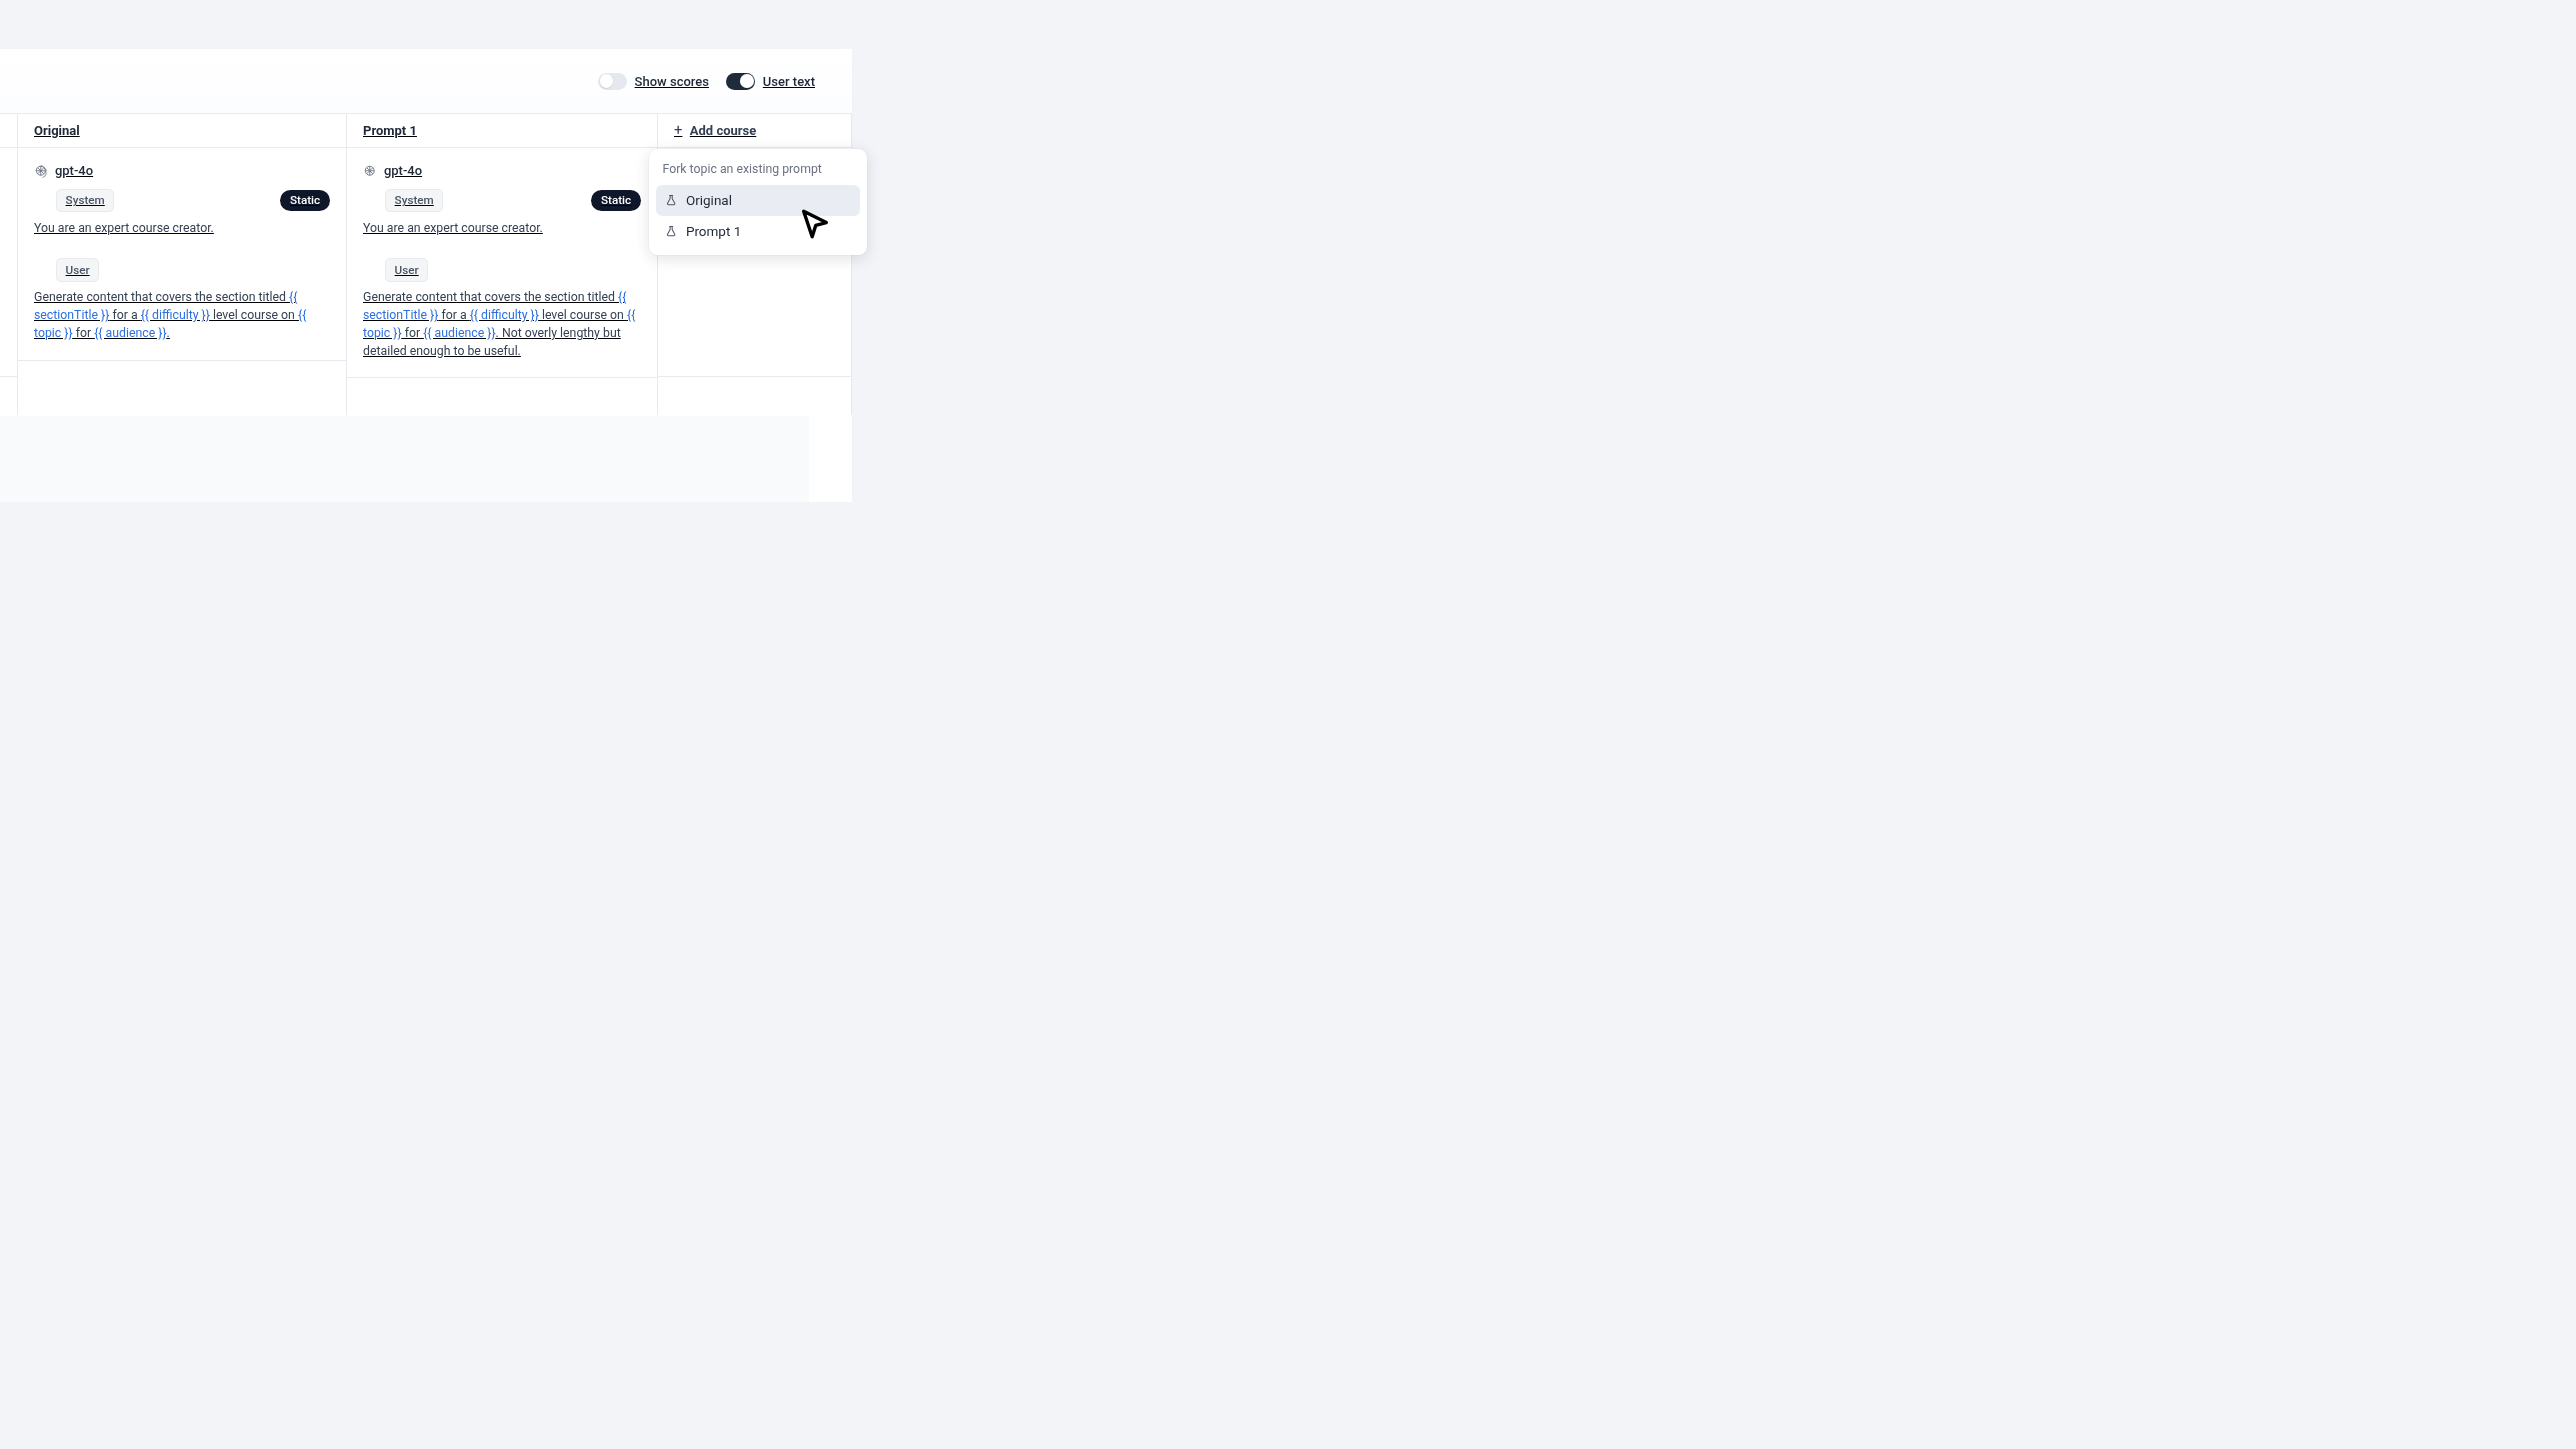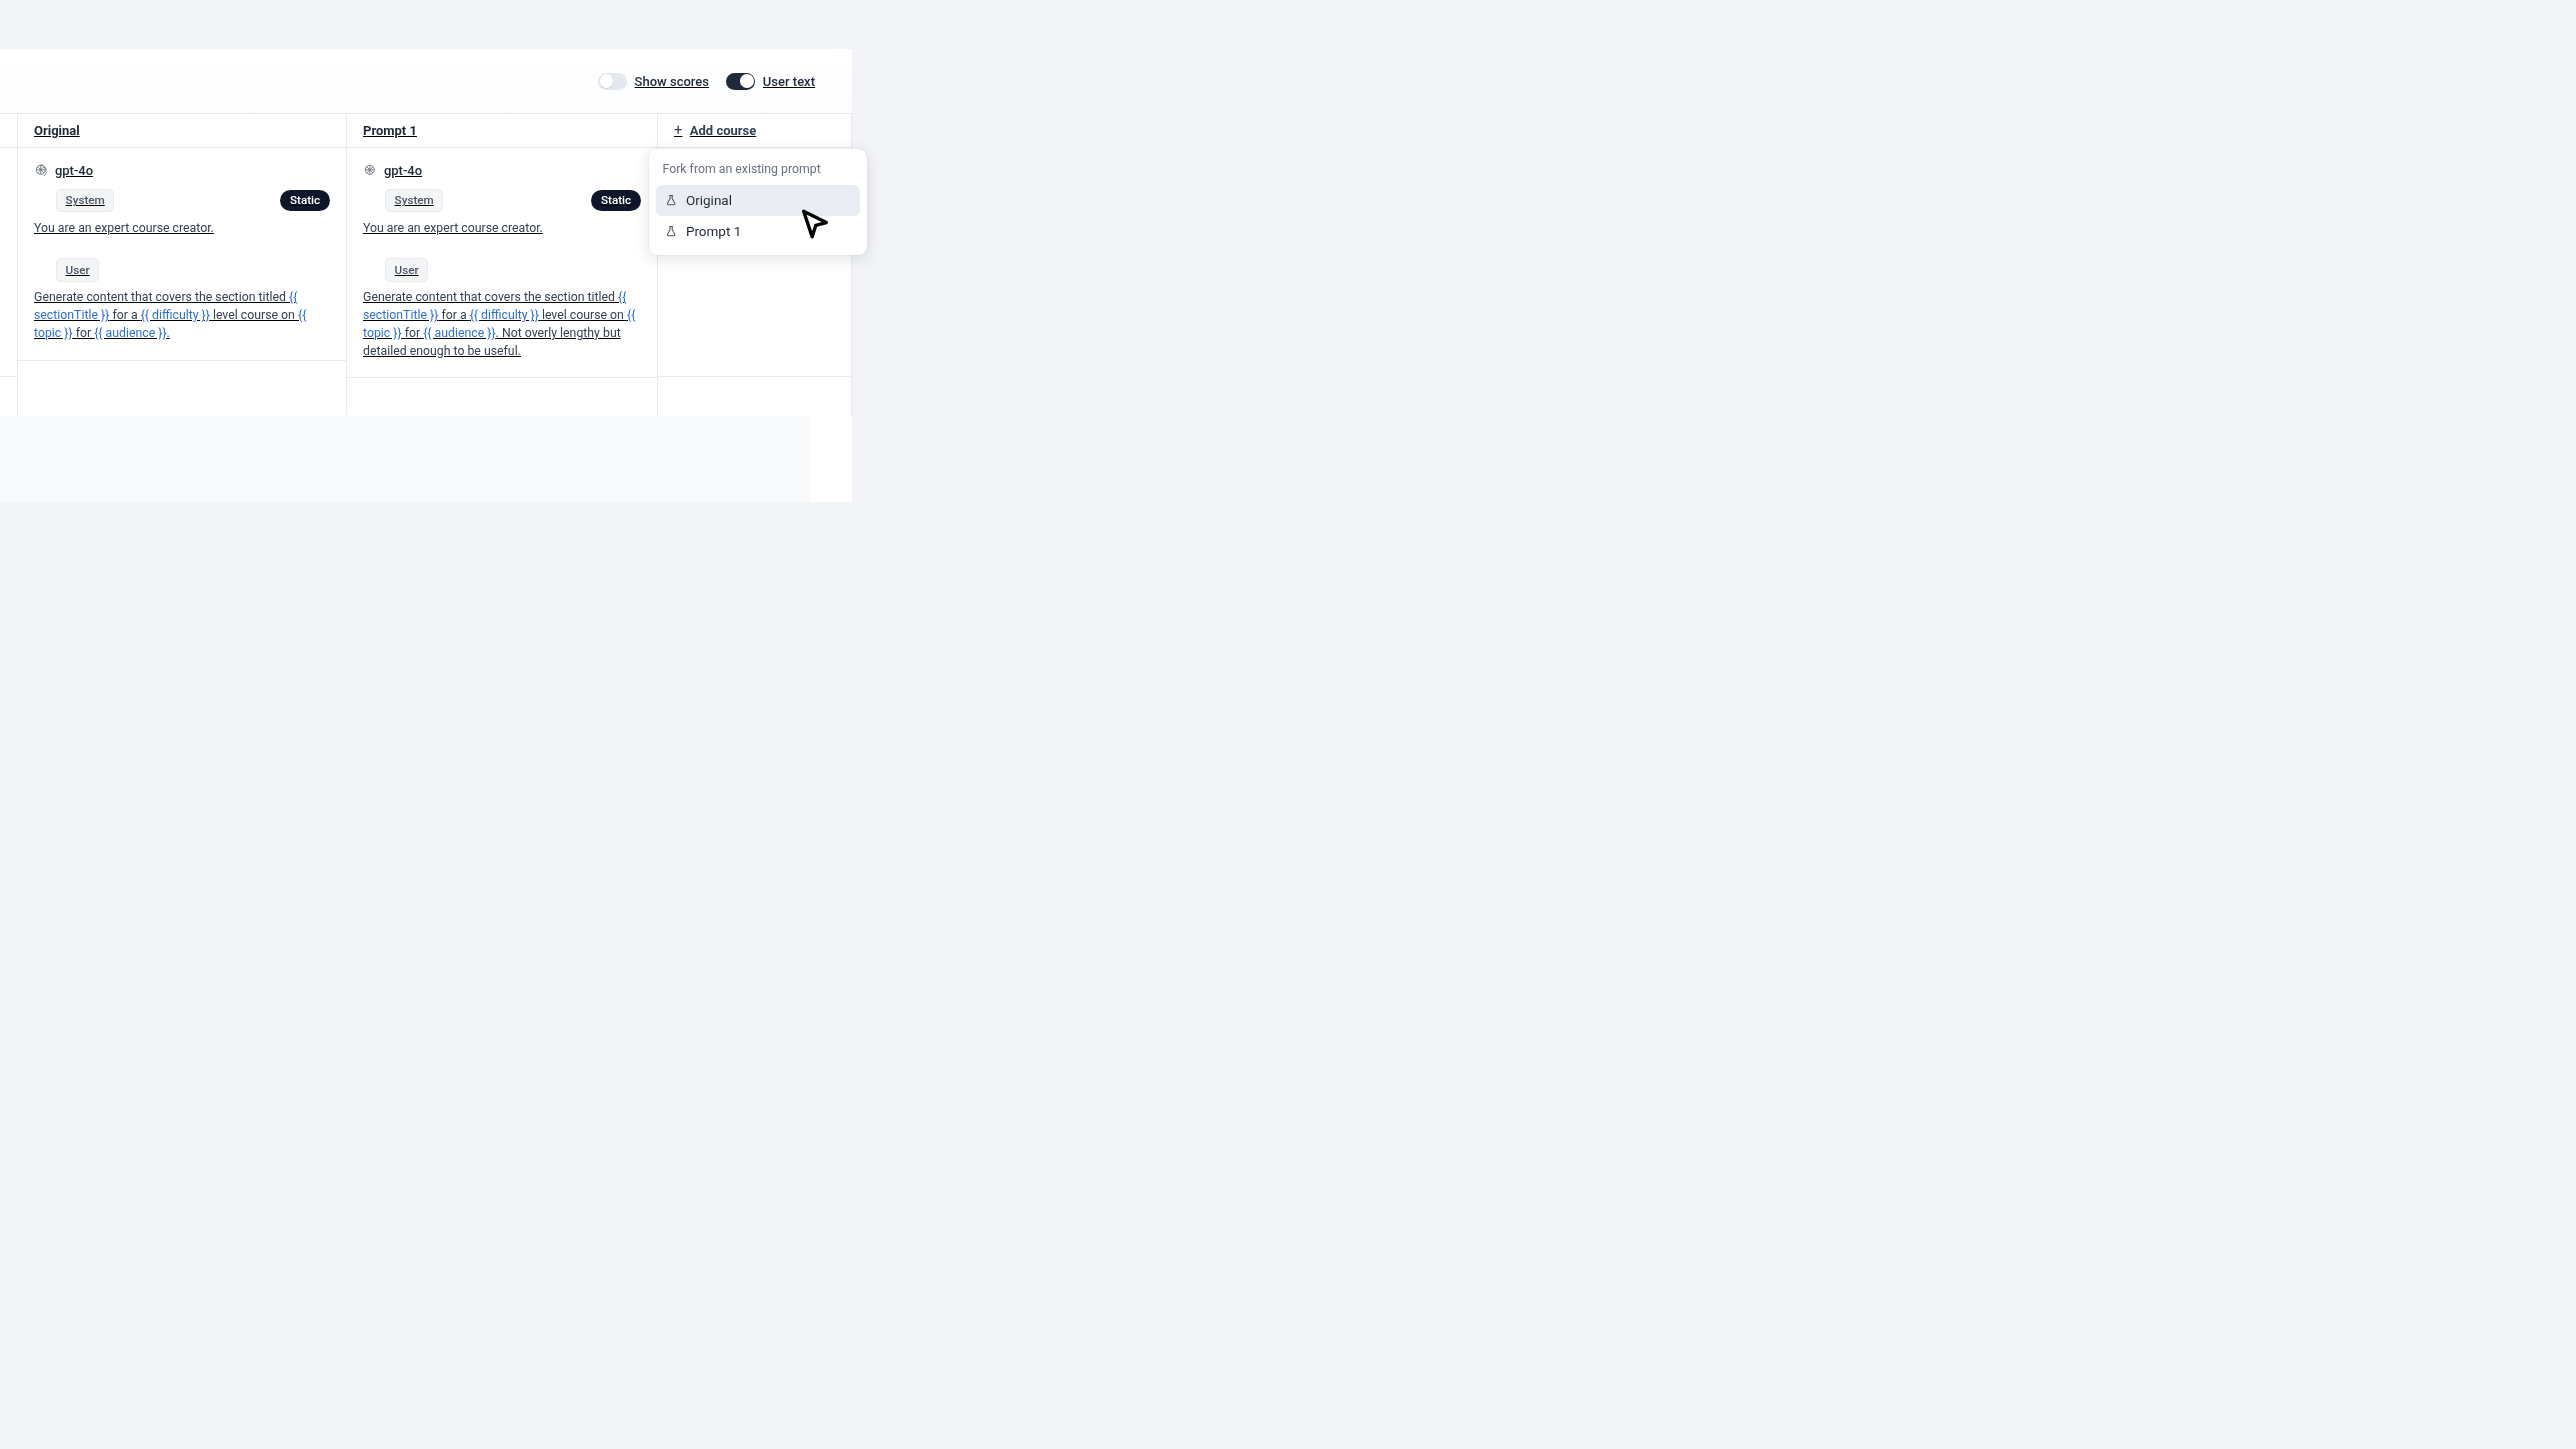--- a/index.html
+++ b/index.html
@@ -107,21 +107,21 @@
     color: #344054;
   }
 
   .cell {
     padding: 14.8px 16px 17px;
     border-bottom: 0.6px solid #e7eaee;
     background: #fff;
   }
   .model-row {
     display: flex;
-    align-items: flex-start;
+    align-items: flex-end;
     gap: 7.4px;
     margin-bottom: 11px;
   }
   .model-icon {
     width: 13.5px; height: 13.5px;
     color: #6b7280;
   }
   .model-name {
     font-size: 13px;
     color: #1f2937;
@@ -326,21 +326,21 @@
       <div class="ecell" style="width:18px;"></div>
       <div class="ecell" style="width:329px;"></div>
       <div class="ecell" style="width:311px;"></div>
       <div class="ecell" style="flex:1;"></div>
     </div>
 
     <div class="bottom-shade"></div>
   </div>
 
   <div class="dropdown">
-    <div class="dropdown-header">Fork from an existing prompt</div>
+    <div class="dropdown-header">Fork topic an existing prompt</div>
     <div id="dd-items">
         <div class="dd-item hover">
           <span class="flask-icon">
             <svg viewBox="0 0 24 24" fill="none" stroke="currentColor" stroke-width="2" stroke-linecap="round" stroke-linejoin="round">
               <path d="M9 3h6M10 3v6l-5 9a2 2 0 0 0 1.8 3h10.4a2 2 0 0 0 1.8-3l-5-9V3"></path>
             </svg>
           </span>
           <span>Original</span>
         </div>
         <div class="dd-item">

